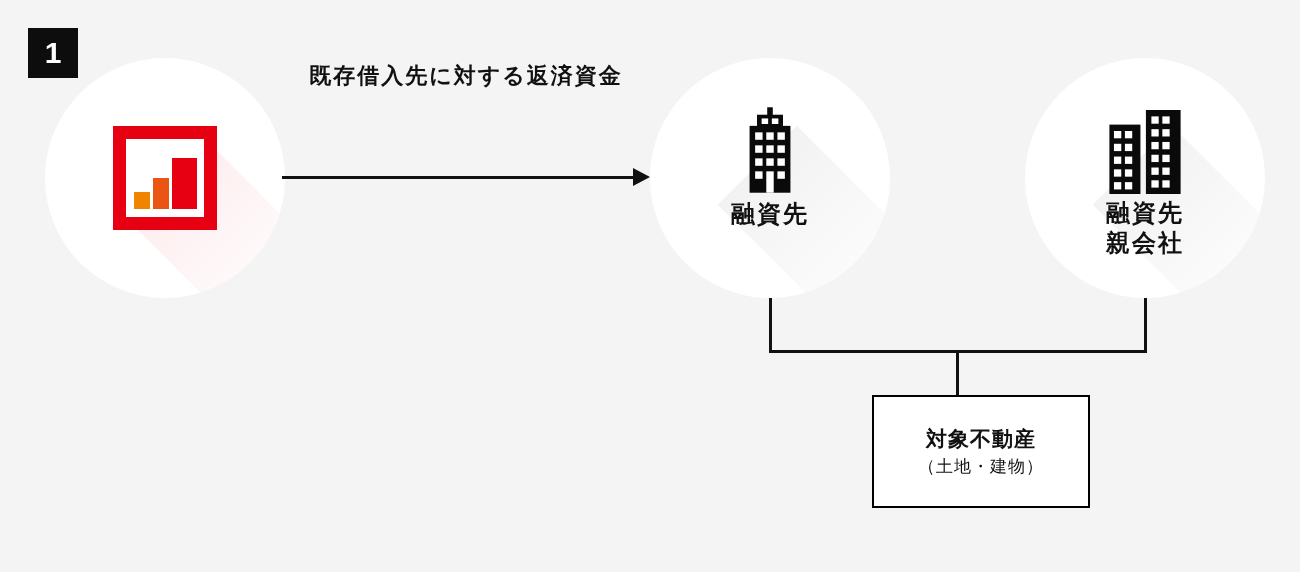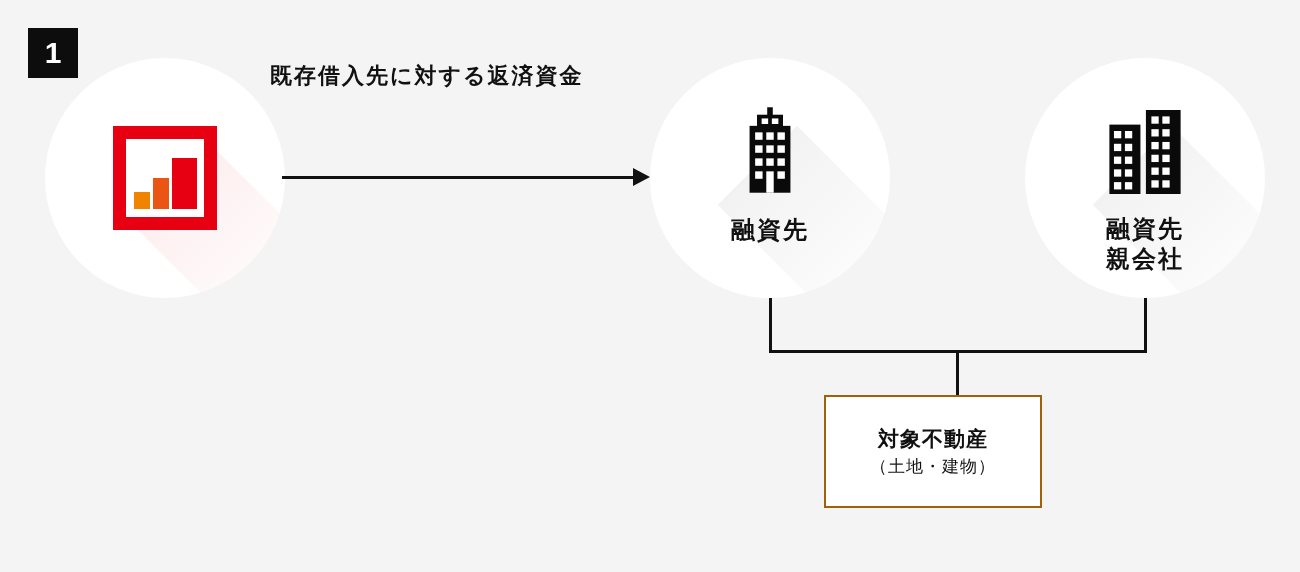--- a/index.html
+++ b/index.html
@@ -75,28 +75,29 @@
   .lender-logo .bar2{ left:27px; width:16px; height:31px; background:var(--bar_mid); }
   .lender-logo .bar3{ left:46px; width:25px; height:51px; background:var(--accent_red); }
   
   .node-label{
     z-index:2;
     font-size:24px;
     font-weight:bold;
     letter-spacing:2px;
     text-align:center;
     line-height:30px;
-    margin-top:20px;
+    margin-top:4px;
   }
   .node-icon{ z-index:2; display:block; }
   
   .arrow-label{
     position:absolute;
     left:270px; top:58px;
     width:392px;
+    text-align:center;
     font-size:22px;
     font-weight:bold;
     letter-spacing:2px;
     line-height:36px;
   }
   .arrow-line{
     position:absolute;
     left:282px; top:176px;
     width:352px; height:3px;
     background:var(--ink);
@@ -111,24 +112,24 @@
   }
   
   .conn{ position:absolute; background:var(--ink); }
   .conn-v1{ left:769px;  top:298px; width:3px;  height:55px; }
   .conn-v2{ left:1144px; top:298px; width:3px;  height:55px; }
   .conn-h{  left:769px;  top:350px; width:378px; height:3px; }
   .conn-v3{ left:956px;  top:350px; width:3px;  height:47px; }
   
   .property-box{
     position:absolute;
-    left:824px; top:395px;
+    left:872px; top:395px;
     width:218px; height:113px;
     background:#ffffff;
-    border:2px solid #a16207;
+    border:2px solid #000000;
     display:flex;
     flex-direction:column;
     align-items:center;
     justify-content:center;
   }
   .property-title{
     font-size:21px;
     font-weight:bold;
     letter-spacing:1px;
   }

